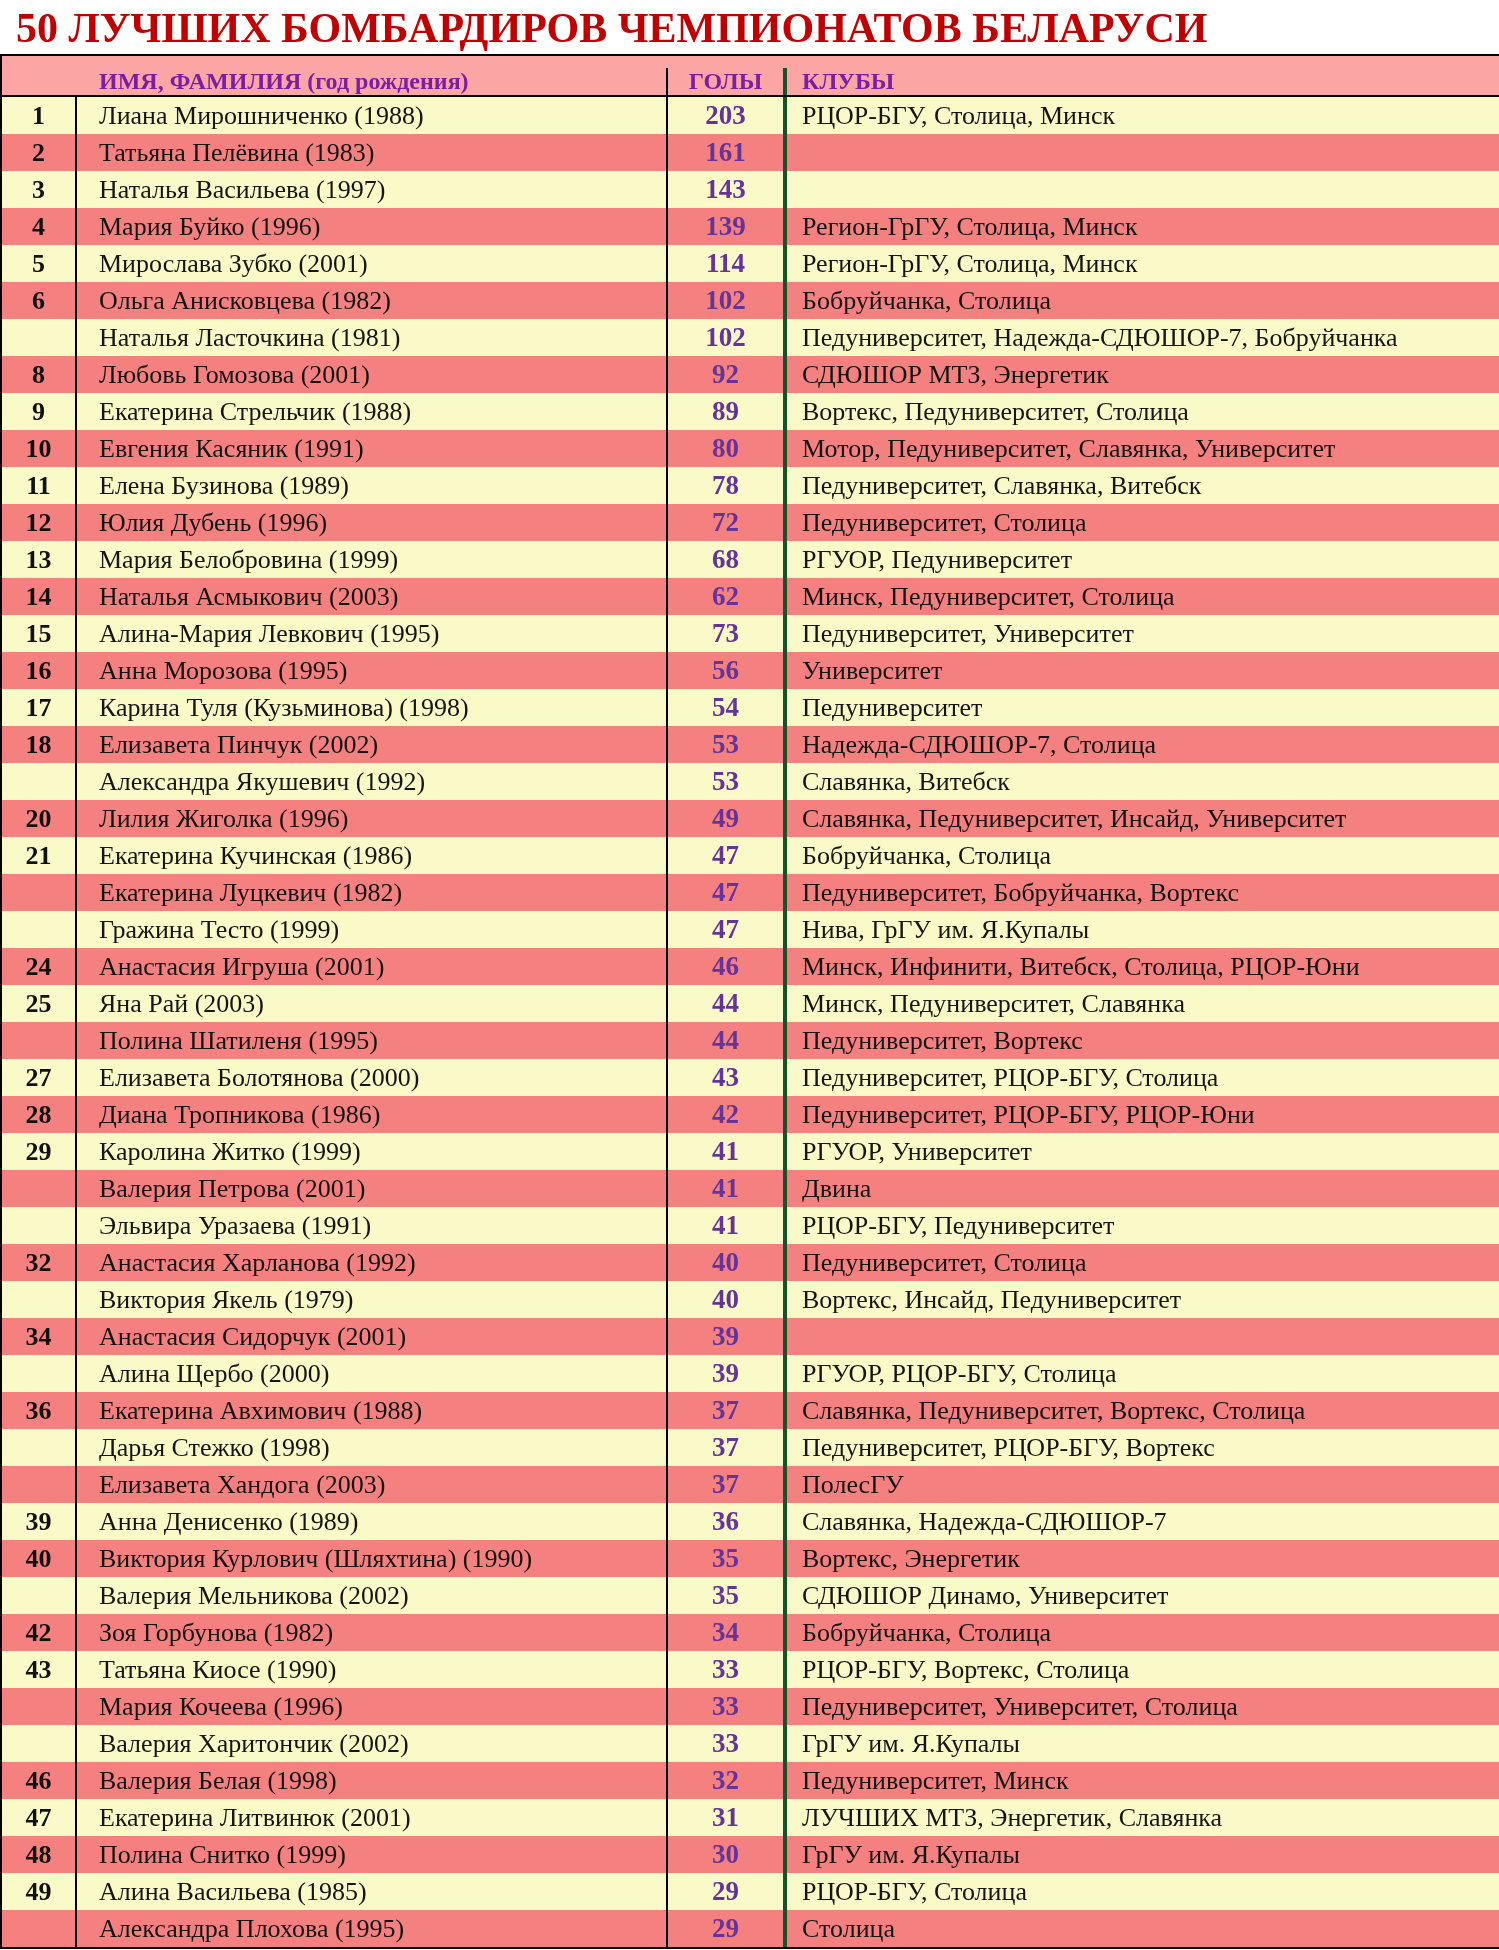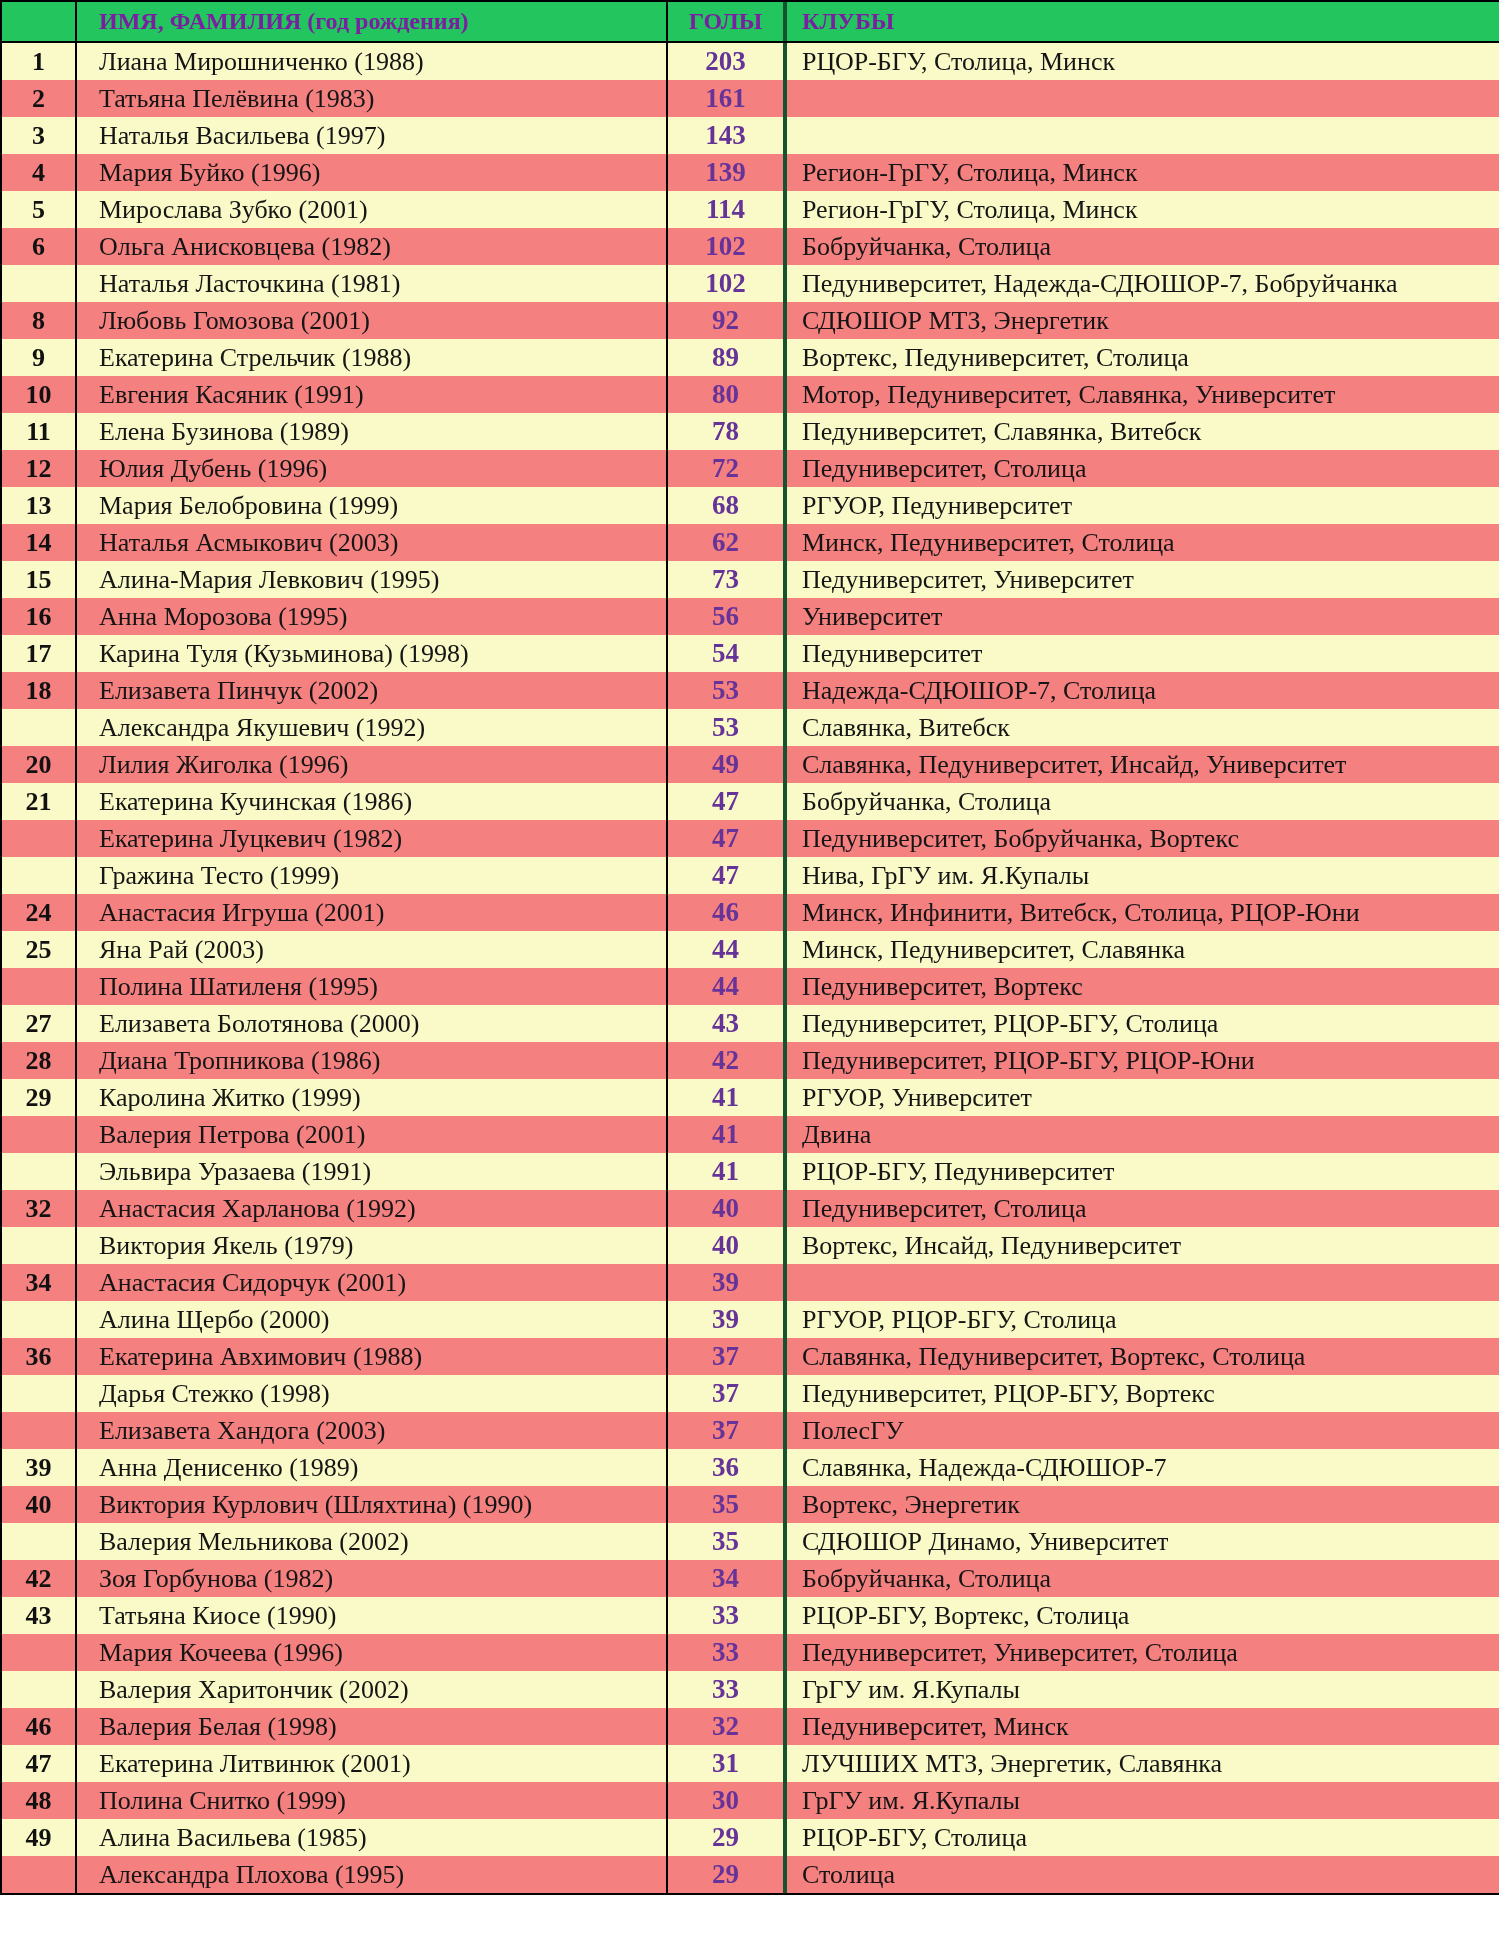--- a/index.html
+++ b/index.html
@@ -32,22 +32,23 @@
     border-bottom: 2px solid #000;
     width: 1497px;
   }
   .trow {
     display: flex;
     align-items: stretch;
     height: 37px;
   }
   .trow.header {
     height: 39px;
-    background: #22c55e;
+    background: #fca5a5;
     border-bottom: 2px solid #000;
+    align-items: flex-end;
   }
   .trow.cream { background: #fafac8; }
   .trow.salmon { background: #f58080; }
   .cell {
     display: flex;
     align-items: center;
     overflow: hidden;
     white-space: nowrap;
     font-size: 26px;
     color: #151515;
@@ -82,20 +83,21 @@
     font-size: 24px;
   }
   .trow.header .cell.goals { justify-content: center; color: #7b1fa2; }
   .trow.header .cell.name,
   .trow.header .cell.clubs { color: #7b1fa2; }
 </style>
 </head>
 <body>
 
 <div class="page">
+  <h1 class="page-title">50 ЛУЧШИХ БОМБАРДИРОВ ЧЕМПИОНАТОВ БЕЛАРУСИ</h1>
 
   <div class="table">
     <div class="trow header">
       <div class="cell rank"></div>
       <div class="cell name">ИМЯ, ФАМИЛИЯ (год рождения)</div>
       <div class="cell goals">ГОЛЫ</div>
       <div class="cell clubs">КЛУБЫ</div>
     </div>
     <div id="table-body">
         <div class="trow cream">

